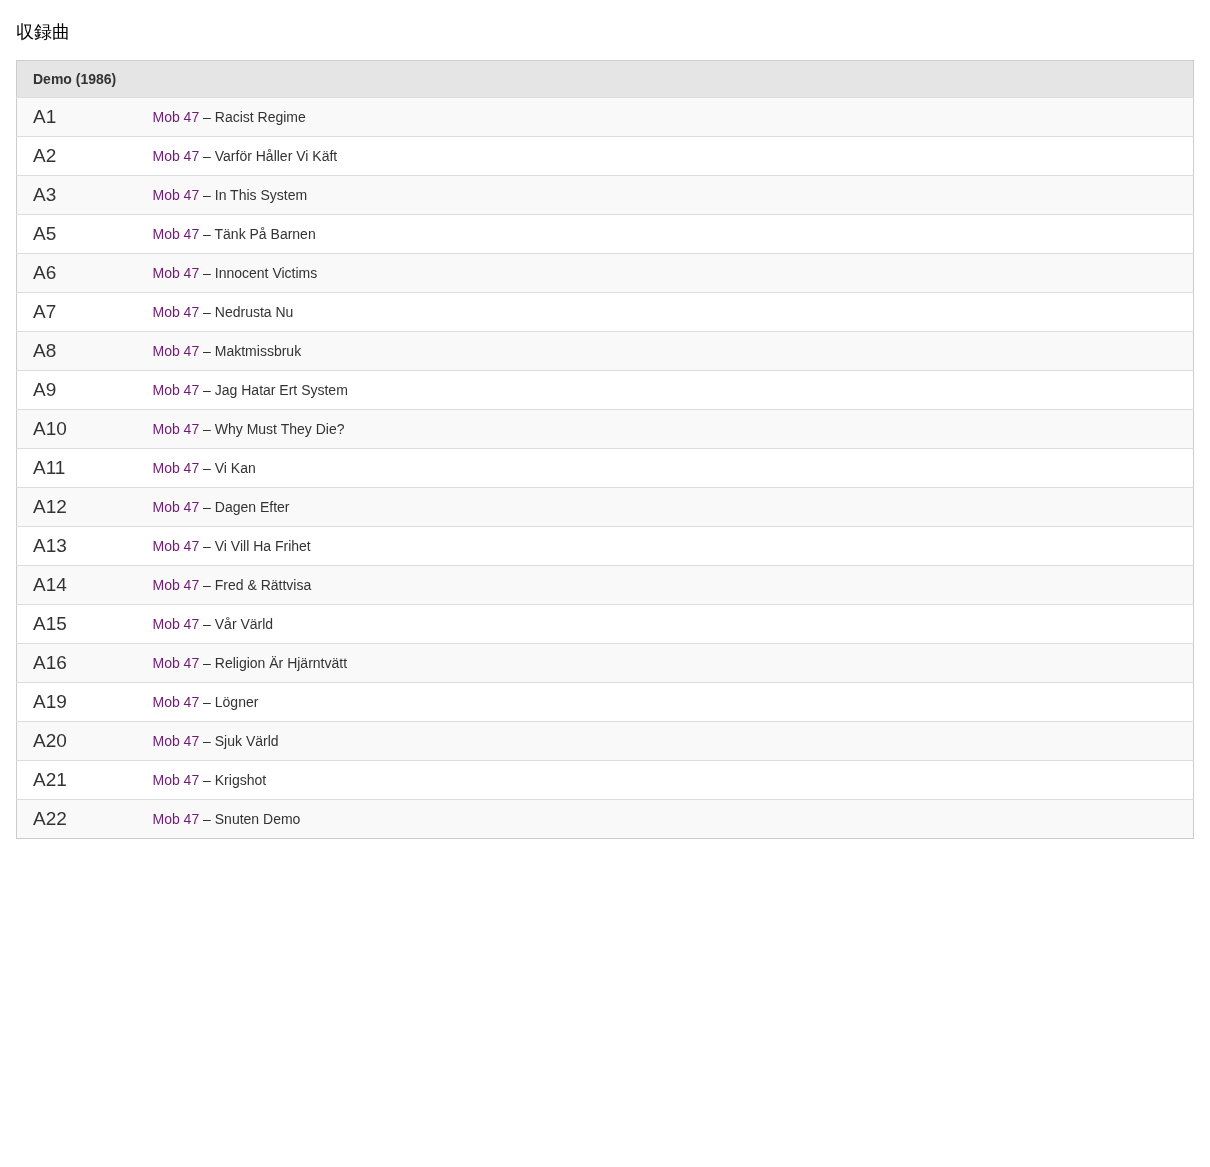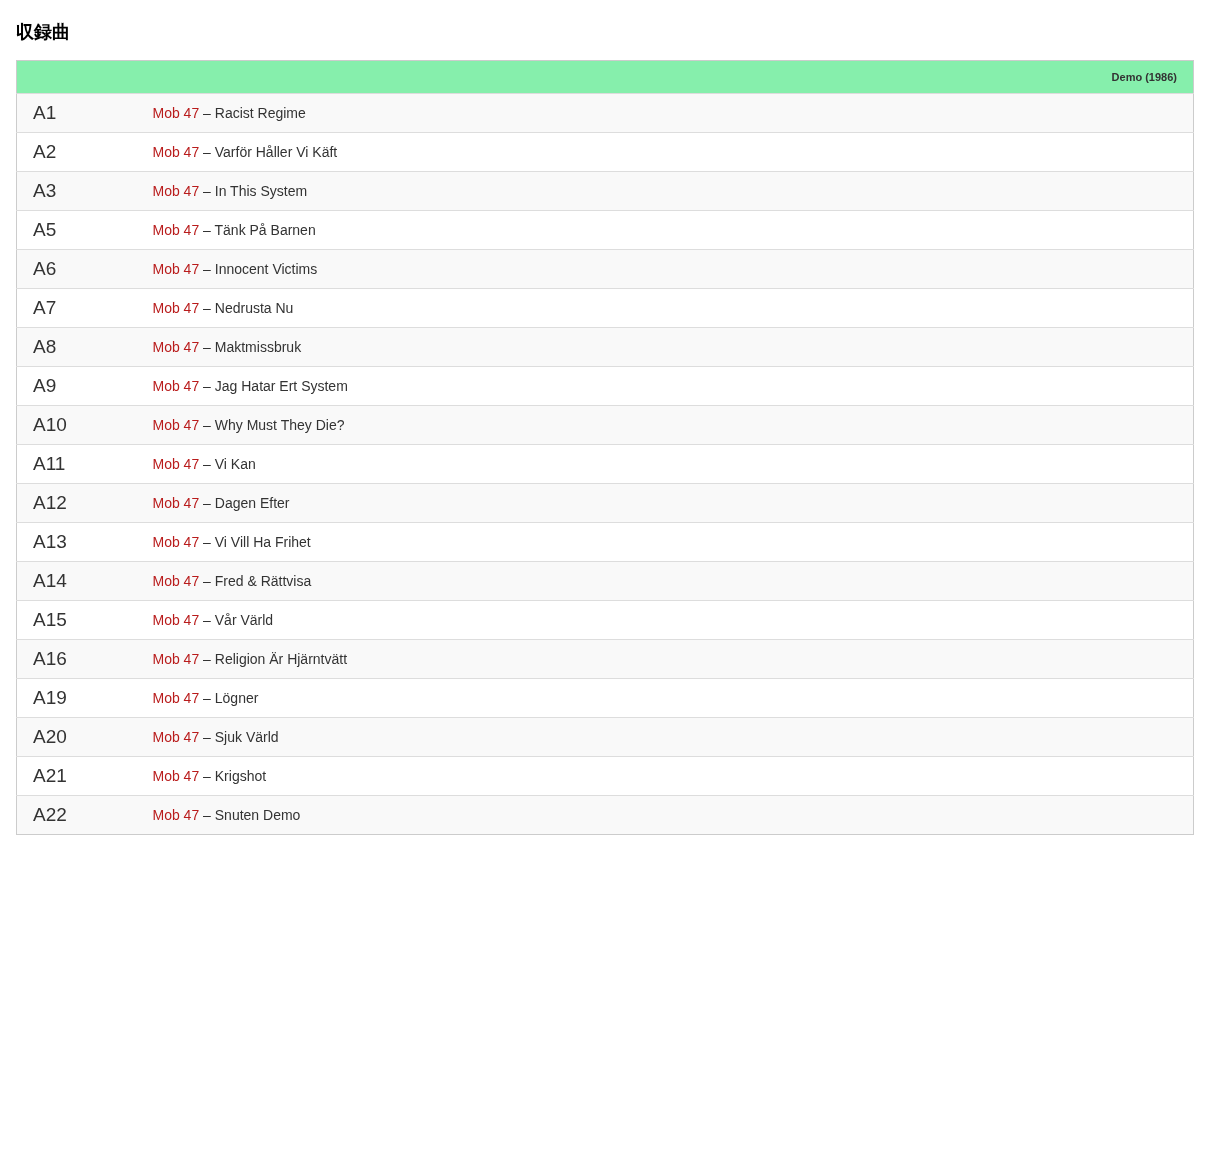--- a/index.html
+++ b/index.html
@@ -12,45 +12,45 @@
       font-family: Arial, sans-serif;
       font-size: 14px;
       background: #ffffff;
       color: #333333;
       padding: 20px 16px;
       width: 1210px;
     }
 
     .page-title {
       font-size: 18px;
-      font-weight: bold;
+      font-weight: normal;
       margin-bottom: 16px;
       color: #000;
     }
 
     .tracklist-table {
       width: 100%;
       border-collapse: collapse;
       border: 1px solid #cccccc;
     }
 
     .tracklist-table tr {
       border-bottom: 1px solid #dddddd;
     }
 
     .tracklist-table tr:last-child {
       border-bottom: none;
     }
 
     .section-header td {
-      background-color: #86efac;
-      text-align: right;
+      background-color: #e5e5e5;
+      text-align: left;
       font-weight: bold;
       padding: 10px 16px;
-      font-size: 11px;
+      font-size: 14px;
     }
 
     .track-row td {
       padding: 8px 16px;
       vertical-align: middle;
     }
 
     .track-row:nth-child(odd) {
       background-color: #ffffff;
     }
@@ -63,21 +63,21 @@
       width: 120px;
       color: #333;
       font-size: 19px;
     }
 
     .track-title {
       font-size: 14px;
     }
 
     .track-link {
-      color: #b91c1c;
+      color: #701a75;
       text-decoration: none;
     }
 
     .track-separator {
       color: #333;
     }
   </style>
 </head>
 <body>
 

